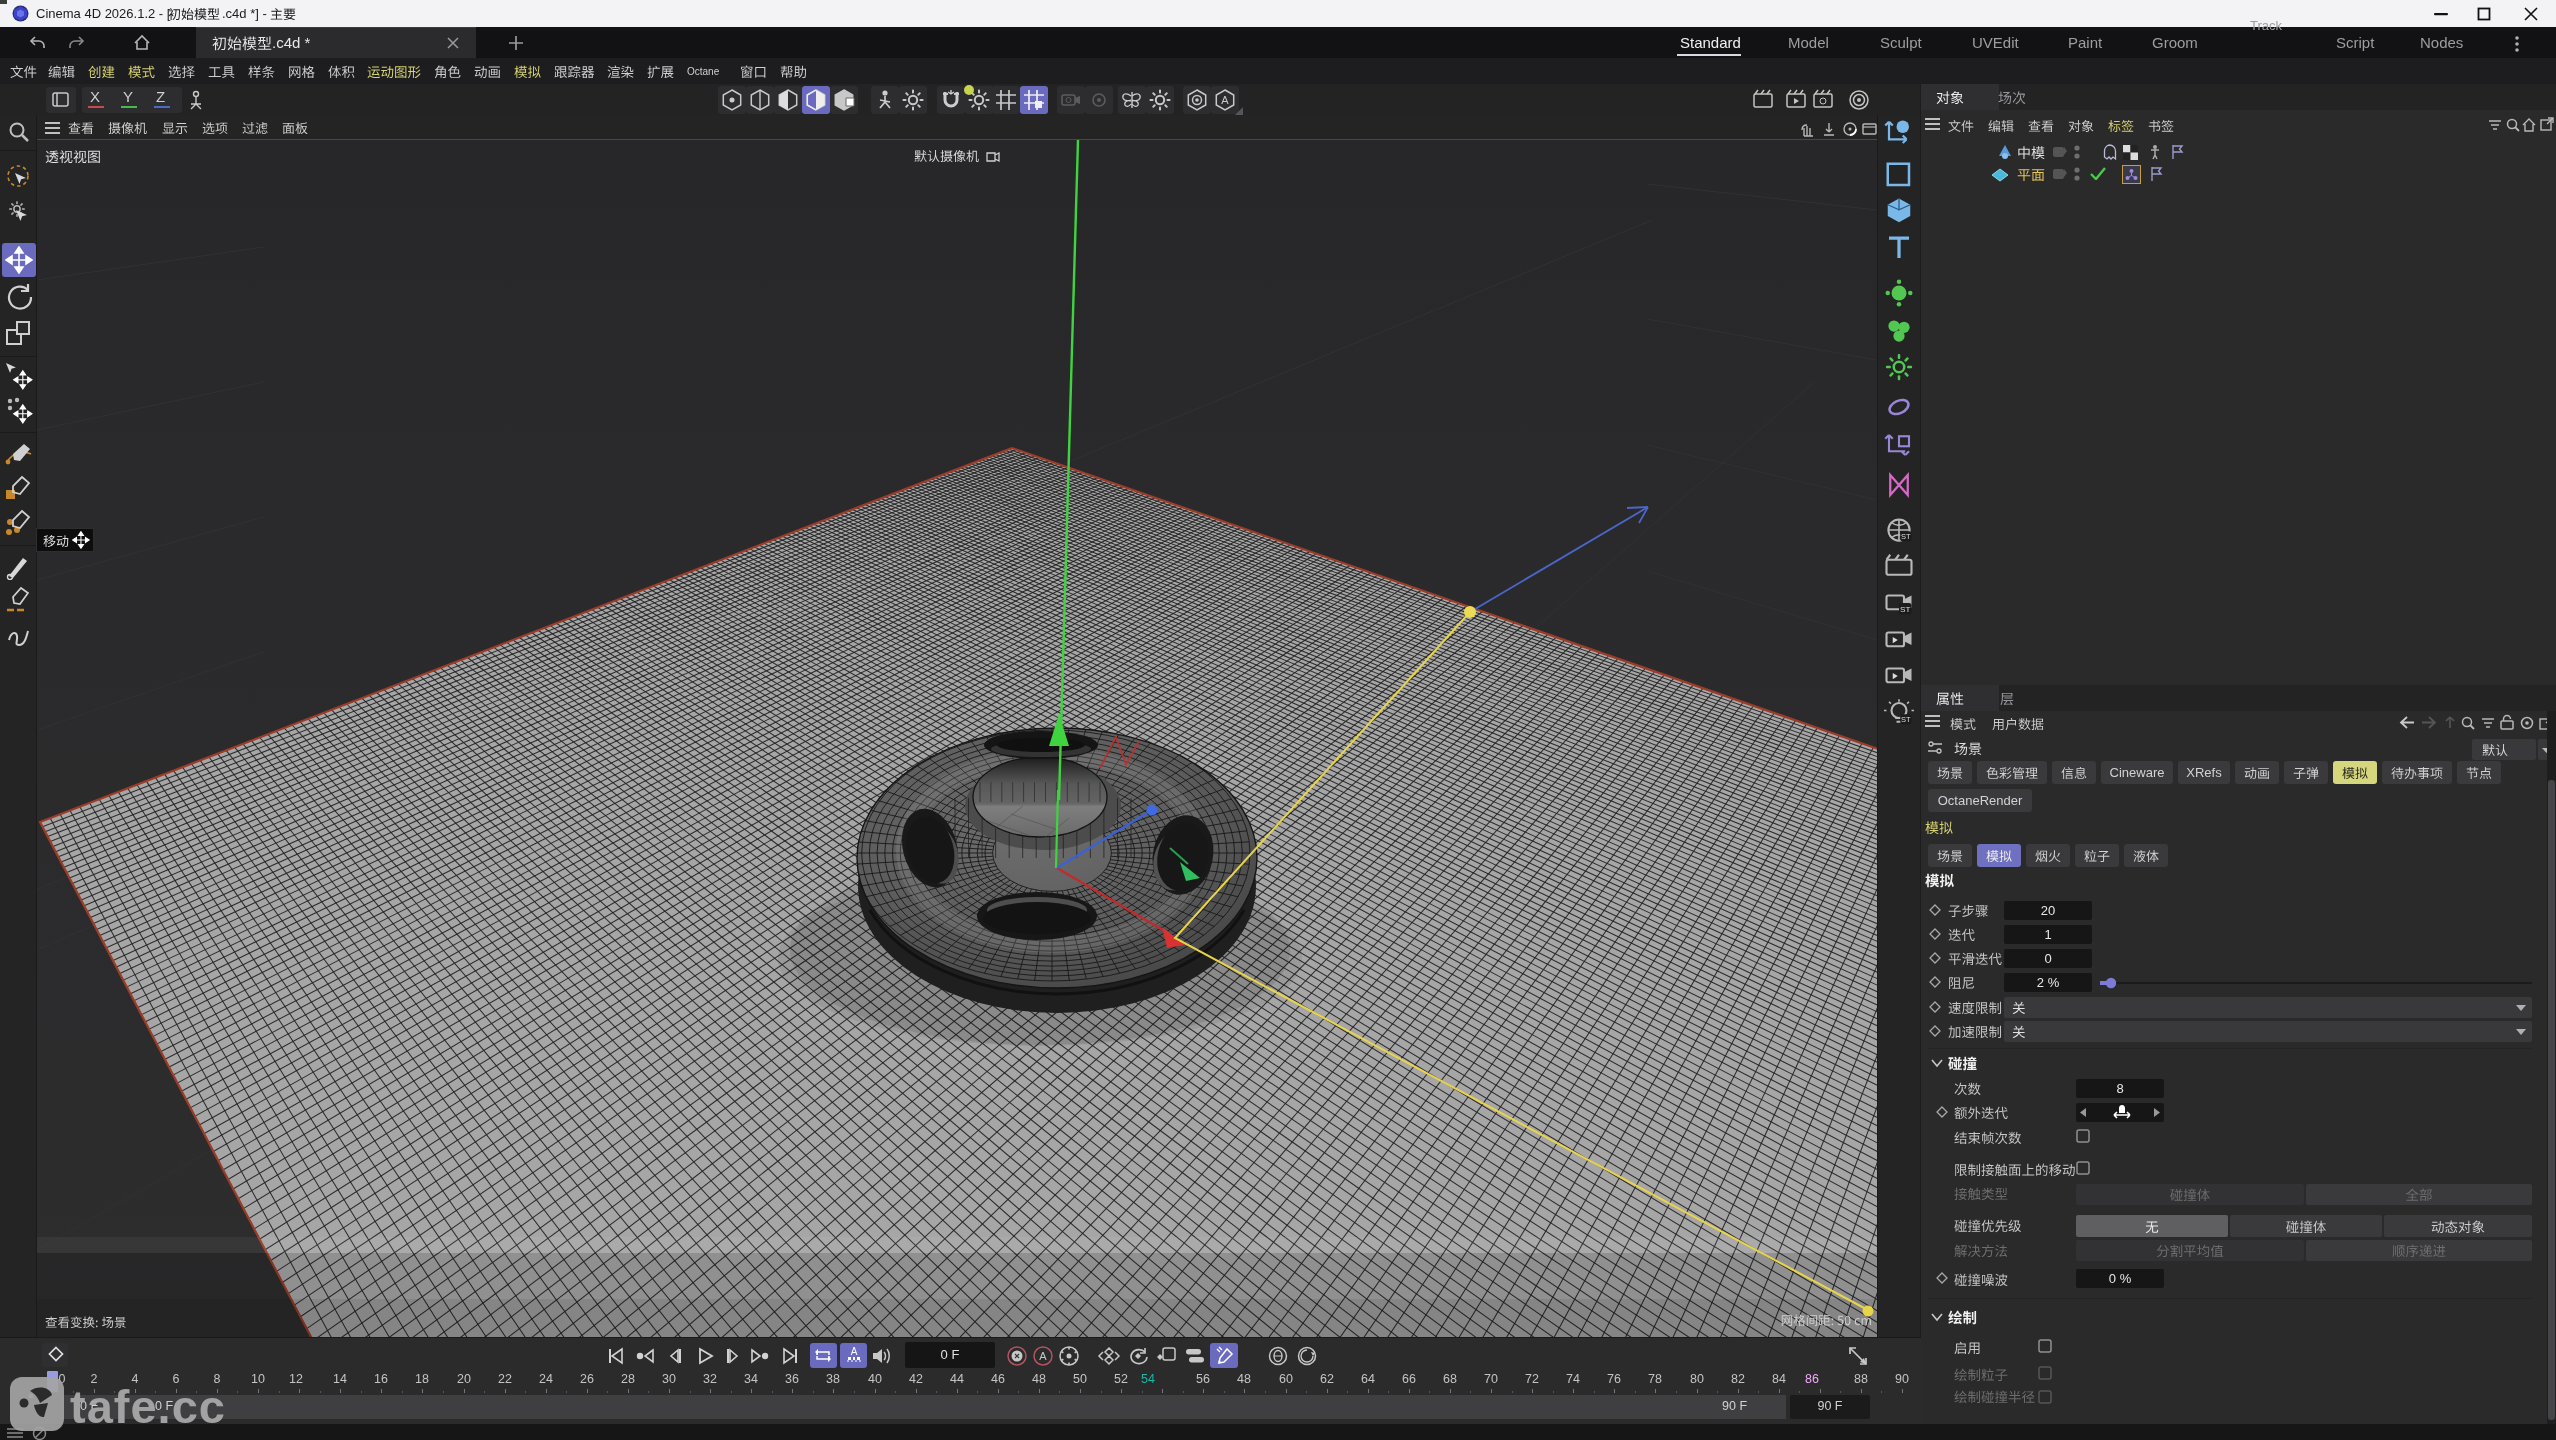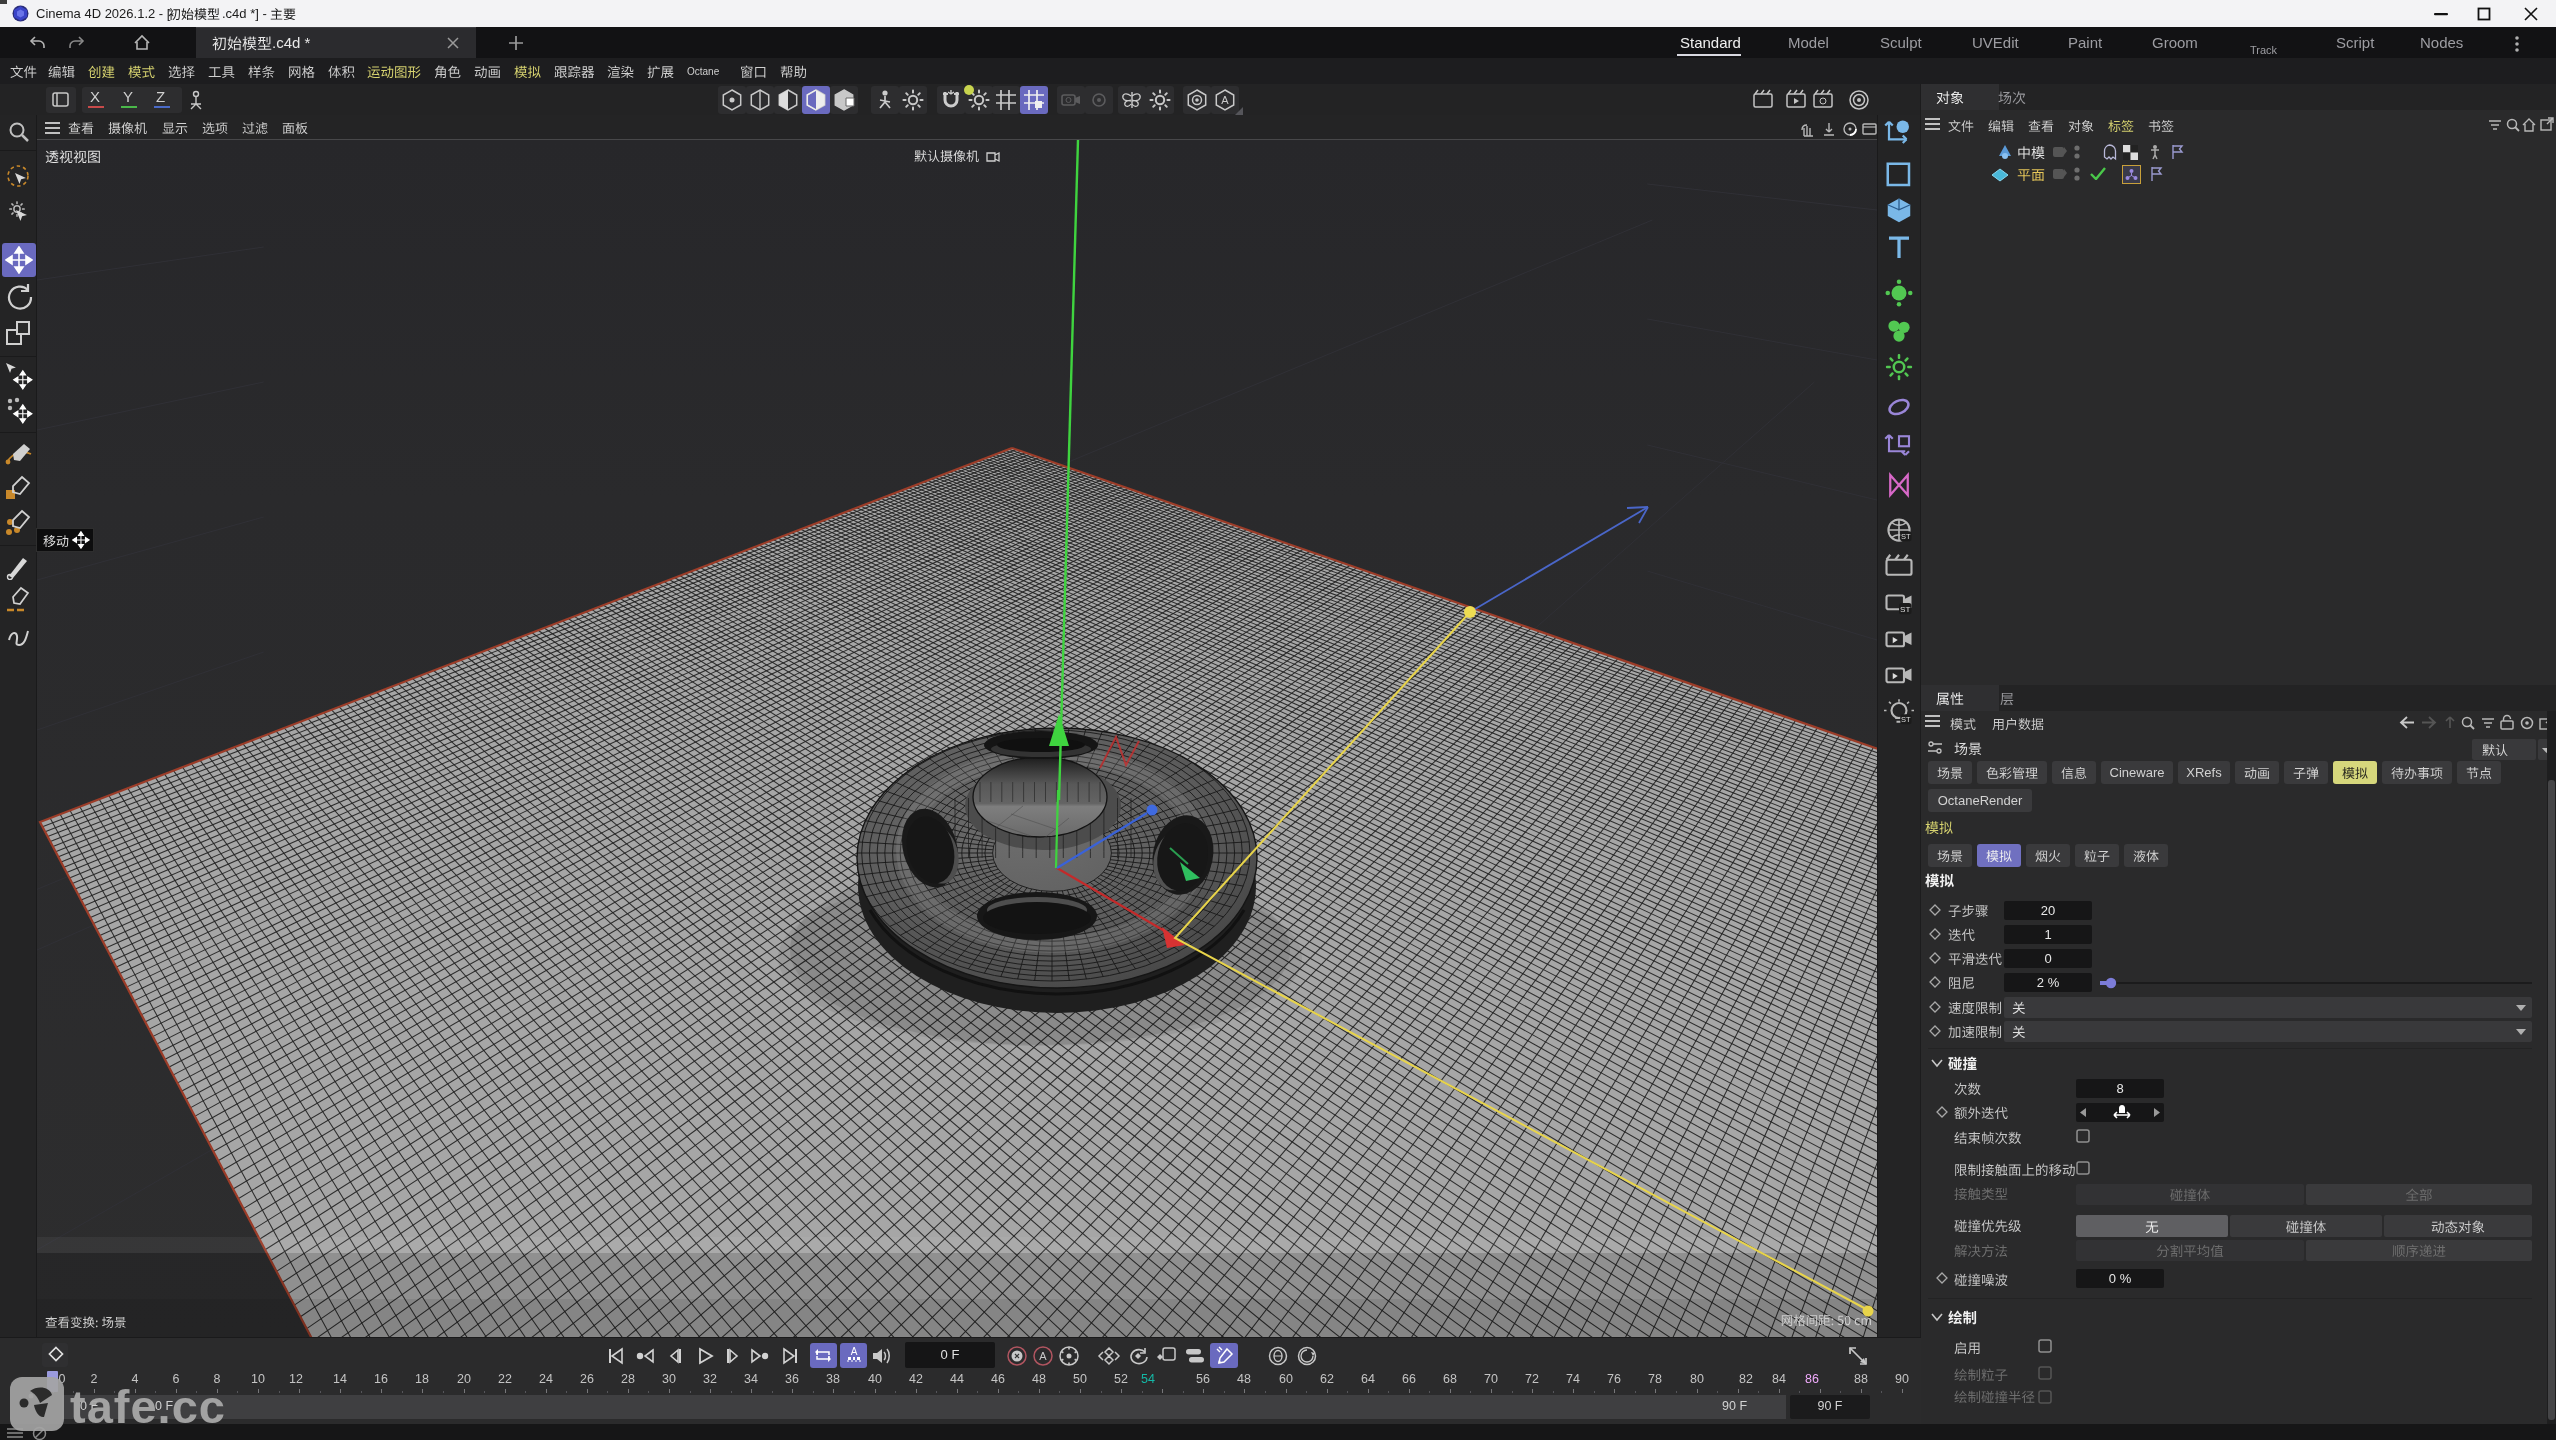--- a/index.html
+++ b/index.html
@@ -39,21 +39,21 @@
 <svg style="position:absolute;left:508px;top:35px" width="16" height="16" viewBox="0 0 16 16">
     <path d="M8 1v14M1 8h14" stroke="#9a9a9a" stroke-width="1.7"></path>
   </svg>
 <div style="position:absolute;left:1680px;top:34px;font-size:15px;color:#f0f0f0">Standard</div>
 <div style="position:absolute;left:1677px;top:54px;width:64px;height:2px;background:#d8d8e0"></div>
 <div style="position:absolute;left:1788px;top:34px;font-size:15px;color:#9d9da2">Model</div>
 <div style="position:absolute;left:1880px;top:34px;font-size:15px;color:#9d9da2">Sculpt</div>
 <div style="position:absolute;left:1972px;top:34px;font-size:15px;color:#9d9da2">UVEdit</div>
 <div style="position:absolute;left:2068px;top:34px;font-size:15px;color:#9d9da2">Paint</div>
 <div style="position:absolute;left:2152px;top:34px;font-size:15px;color:#9d9da2">Groom</div>
-<div style="position:absolute;left:2250px;top:44px;font-size:11px;color:#9d9da2">Track</div>
+<div style="position:absolute;left:2250px;top:18px;font-size:13px;color:#9d9da2">Track</div>
 <div style="position:absolute;left:2336px;top:34px;font-size:15px;color:#9d9da2">Script</div>
 <div style="position:absolute;left:2420px;top:34px;font-size:15px;color:#9d9da2">Nodes</div>
 <svg style="position:absolute;left:2512px;top:35px" width="10" height="18" viewBox="0 0 10 18">
     <circle cx="5" cy="3" r="1.8" fill="#b0b0b0"></circle>
     <circle cx="5" cy="9" r="1.8" fill="#b0b0b0"></circle>
     <circle cx="5" cy="15" r="1.8" fill="#b0b0b0"></circle>
   </svg>
 <div style="position:absolute;left:0px;top:58px;width:2556px;height:26px;background:#1d1d1f"></div>
 <div style="position:absolute;left:687px;top:66px;font-size:10px;color:#cfcfcf">Octane</div>
 <div style="position:absolute;left:0px;top:84px;width:2556px;height:31px;background:#232324"></div>
@@ -1025,21 +1025,21 @@
 <div style="position:absolute;left:1594px;top:1391px;width:1px;height:2px;background:#55555a"></div>
 <div style="position:absolute;left:1599px;top:1372px;width:30px;text-align:center;font-size:12.5px;color:#c4c4c4">76</div>
 <div style="position:absolute;left:1614px;top:1389px;width:1px;height:4px;background:#77777a"></div>
 <div style="position:absolute;left:1635px;top:1391px;width:1px;height:2px;background:#55555a"></div>
 <div style="position:absolute;left:1640px;top:1372px;width:30px;text-align:center;font-size:12.5px;color:#c4c4c4">78</div>
 <div style="position:absolute;left:1655px;top:1389px;width:1px;height:4px;background:#77777a"></div>
 <div style="position:absolute;left:1676px;top:1391px;width:1px;height:2px;background:#55555a"></div>
 <div style="position:absolute;left:1682px;top:1372px;width:30px;text-align:center;font-size:12.5px;color:#c4c4c4">80</div>
 <div style="position:absolute;left:1697px;top:1389px;width:1px;height:4px;background:#77777a"></div>
 <div style="position:absolute;left:1717px;top:1391px;width:1px;height:2px;background:#55555a"></div>
-<div style="position:absolute;left:1723px;top:1372px;width:30px;text-align:right;font-size:12.5px;color:#c4c4c4">82</div>
+<div style="position:absolute;left:1723px;top:1372px;width:30px;text-align:center;font-size:12.5px;color:#c4c4c4">82</div>
 <div style="position:absolute;left:1738px;top:1389px;width:1px;height:4px;background:#77777a"></div>
 <div style="position:absolute;left:1758px;top:1391px;width:1px;height:2px;background:#55555a"></div>
 <div style="position:absolute;left:1764px;top:1372px;width:30px;text-align:center;font-size:12.5px;color:#c4c4c4">84</div>
 <div style="position:absolute;left:1779px;top:1389px;width:1px;height:4px;background:#77777a"></div>
 <div style="position:absolute;left:1799px;top:1391px;width:1px;height:2px;background:#55555a"></div>
 <div style="position:absolute;left:1805px;top:1372px;width:30px;text-align:left;font-size:12.5px;color:#f0abfc">86</div>
 <div style="position:absolute;left:1820px;top:1389px;width:1px;height:4px;background:#77777a"></div>
 <div style="position:absolute;left:1840px;top:1391px;width:1px;height:2px;background:#55555a"></div>
 <div style="position:absolute;left:1846px;top:1372px;width:30px;text-align:center;font-size:12.5px;color:#c4c4c4">88</div>
 <div style="position:absolute;left:1861px;top:1389px;width:1px;height:4px;background:#77777a"></div>

